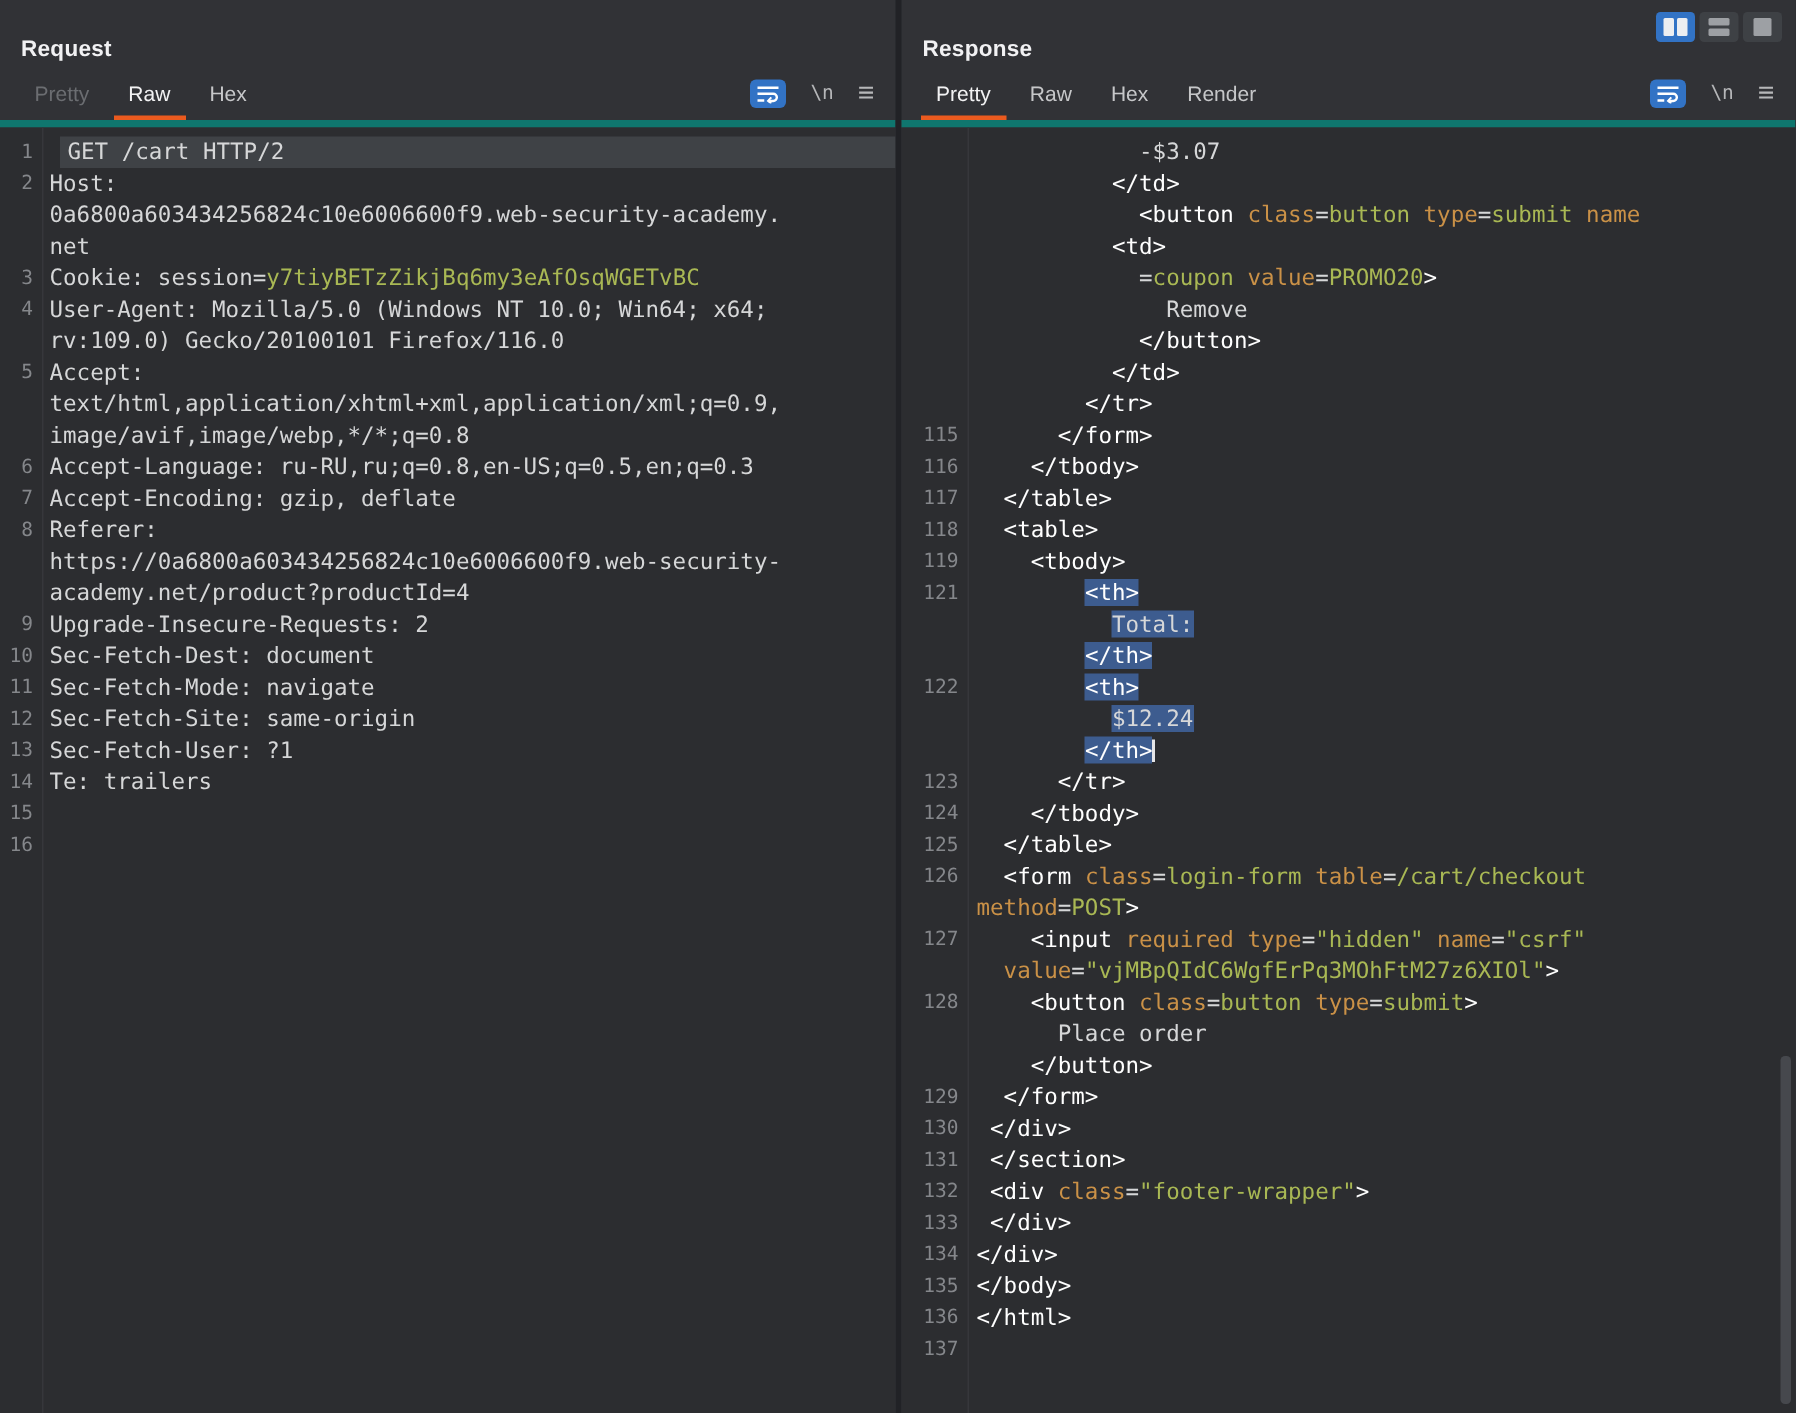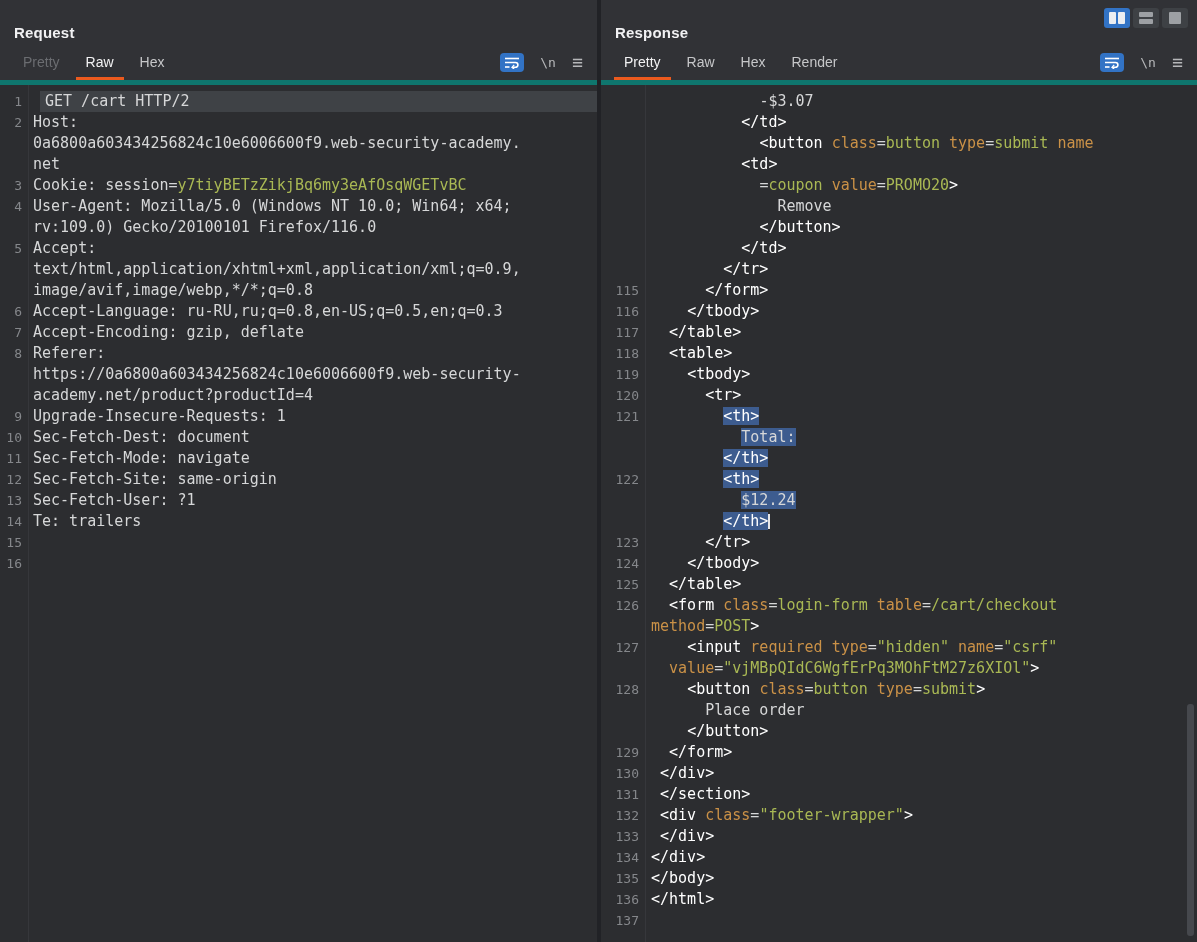--- a/index.html
+++ b/index.html
@@ -140,21 +140,21 @@
         <div class="row">
           <span class="ln"></span>
           <span class="code"><span class="c-t">https://0a6800a603434256824c10e6006600f9.web-security-</span></span>
         </div>
         <div class="row">
           <span class="ln"></span>
           <span class="code"><span class="c-t">academy.net/product?productId=4</span></span>
         </div>
         <div class="row">
           <span class="ln">9</span>
-          <span class="code"><span class="c-t">Upgrade-Insecure-Requests: 1</span></span>
+          <span class="code"><span class="c-t">Upgrade-Insecure-Requests: 2</span></span>
         </div>
         <div class="row">
           <span class="ln">10</span>
           <span class="code"><span class="c-t">Sec-Fetch-Dest: document</span></span>
         </div>
         <div class="row">
           <span class="ln">11</span>
           <span class="code"><span class="c-t">Sec-Fetch-Mode: navigate</span></span>
         </div>
         <div class="row">
@@ -277,24 +277,20 @@
         </div>
         <div class="row">
           <span class="ln">118</span>
           <span class="code">  <span class="c-g">&lt;table&gt;</span></span>
         </div>
         <div class="row">
           <span class="ln">119</span>
           <span class="code">    <span class="c-g">&lt;tbody&gt;</span></span>
         </div>
         <div class="row">
-          <span class="ln">120</span>
-          <span class="code">      <span class="c-g">&lt;tr&gt;</span></span>
-        </div>
-        <div class="row">
           <span class="ln">121</span>
           <span class="code">        <span class="sel"><span class="c-g">&lt;th&gt;</span></span></span>
         </div>
         <div class="row">
           <span class="ln"></span>
           <span class="code">          <span class="sel"><span class="c-t">Total:</span></span></span>
         </div>
         <div class="row">
           <span class="ln"></span>
           <span class="code">        <span class="sel"><span class="c-g">&lt;/th&gt;</span></span></span>

